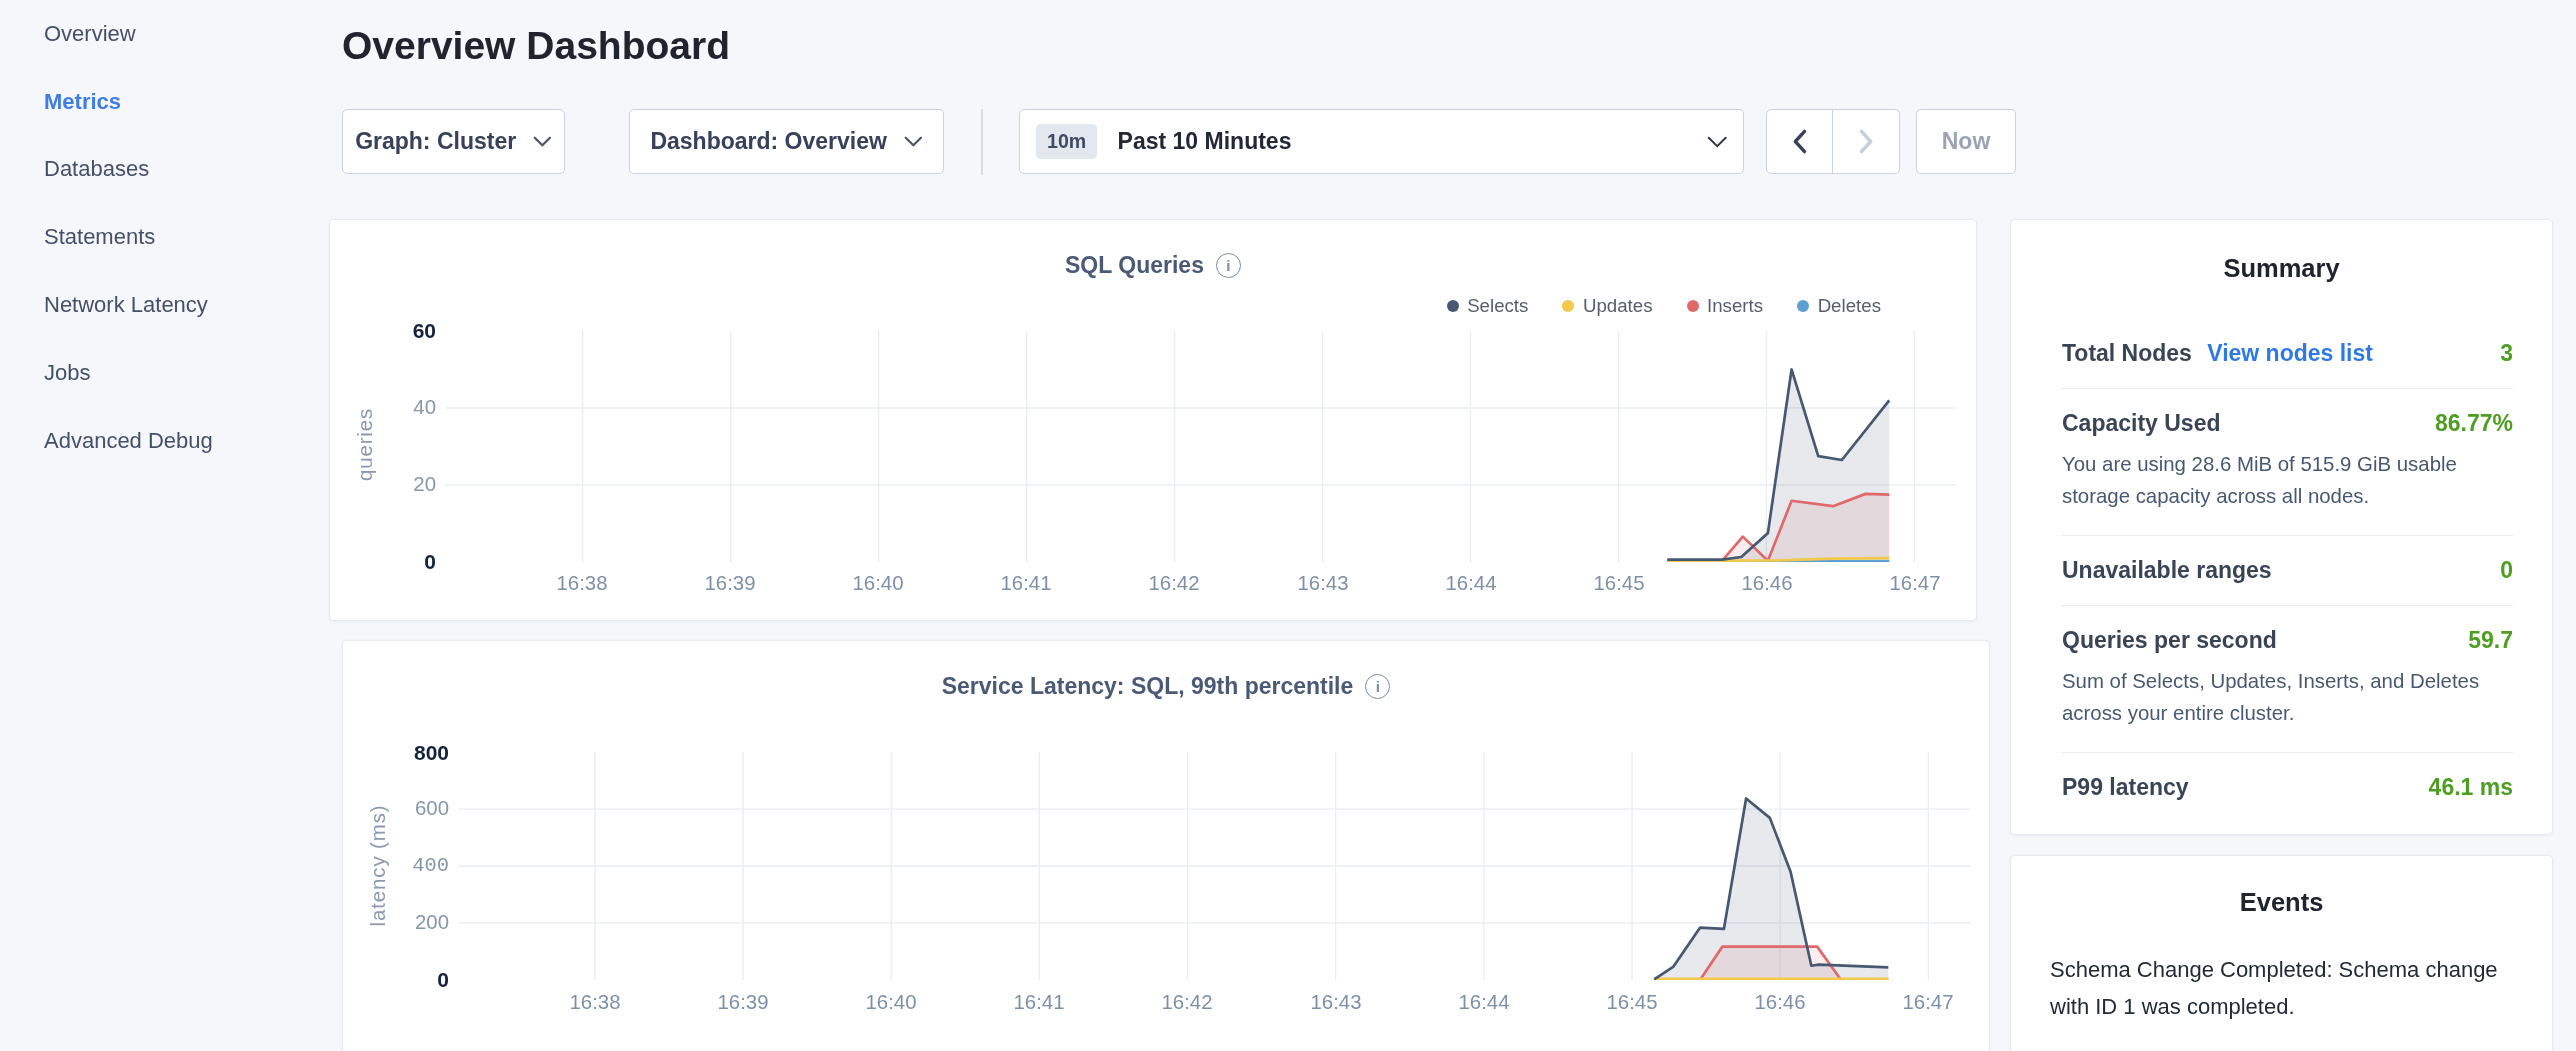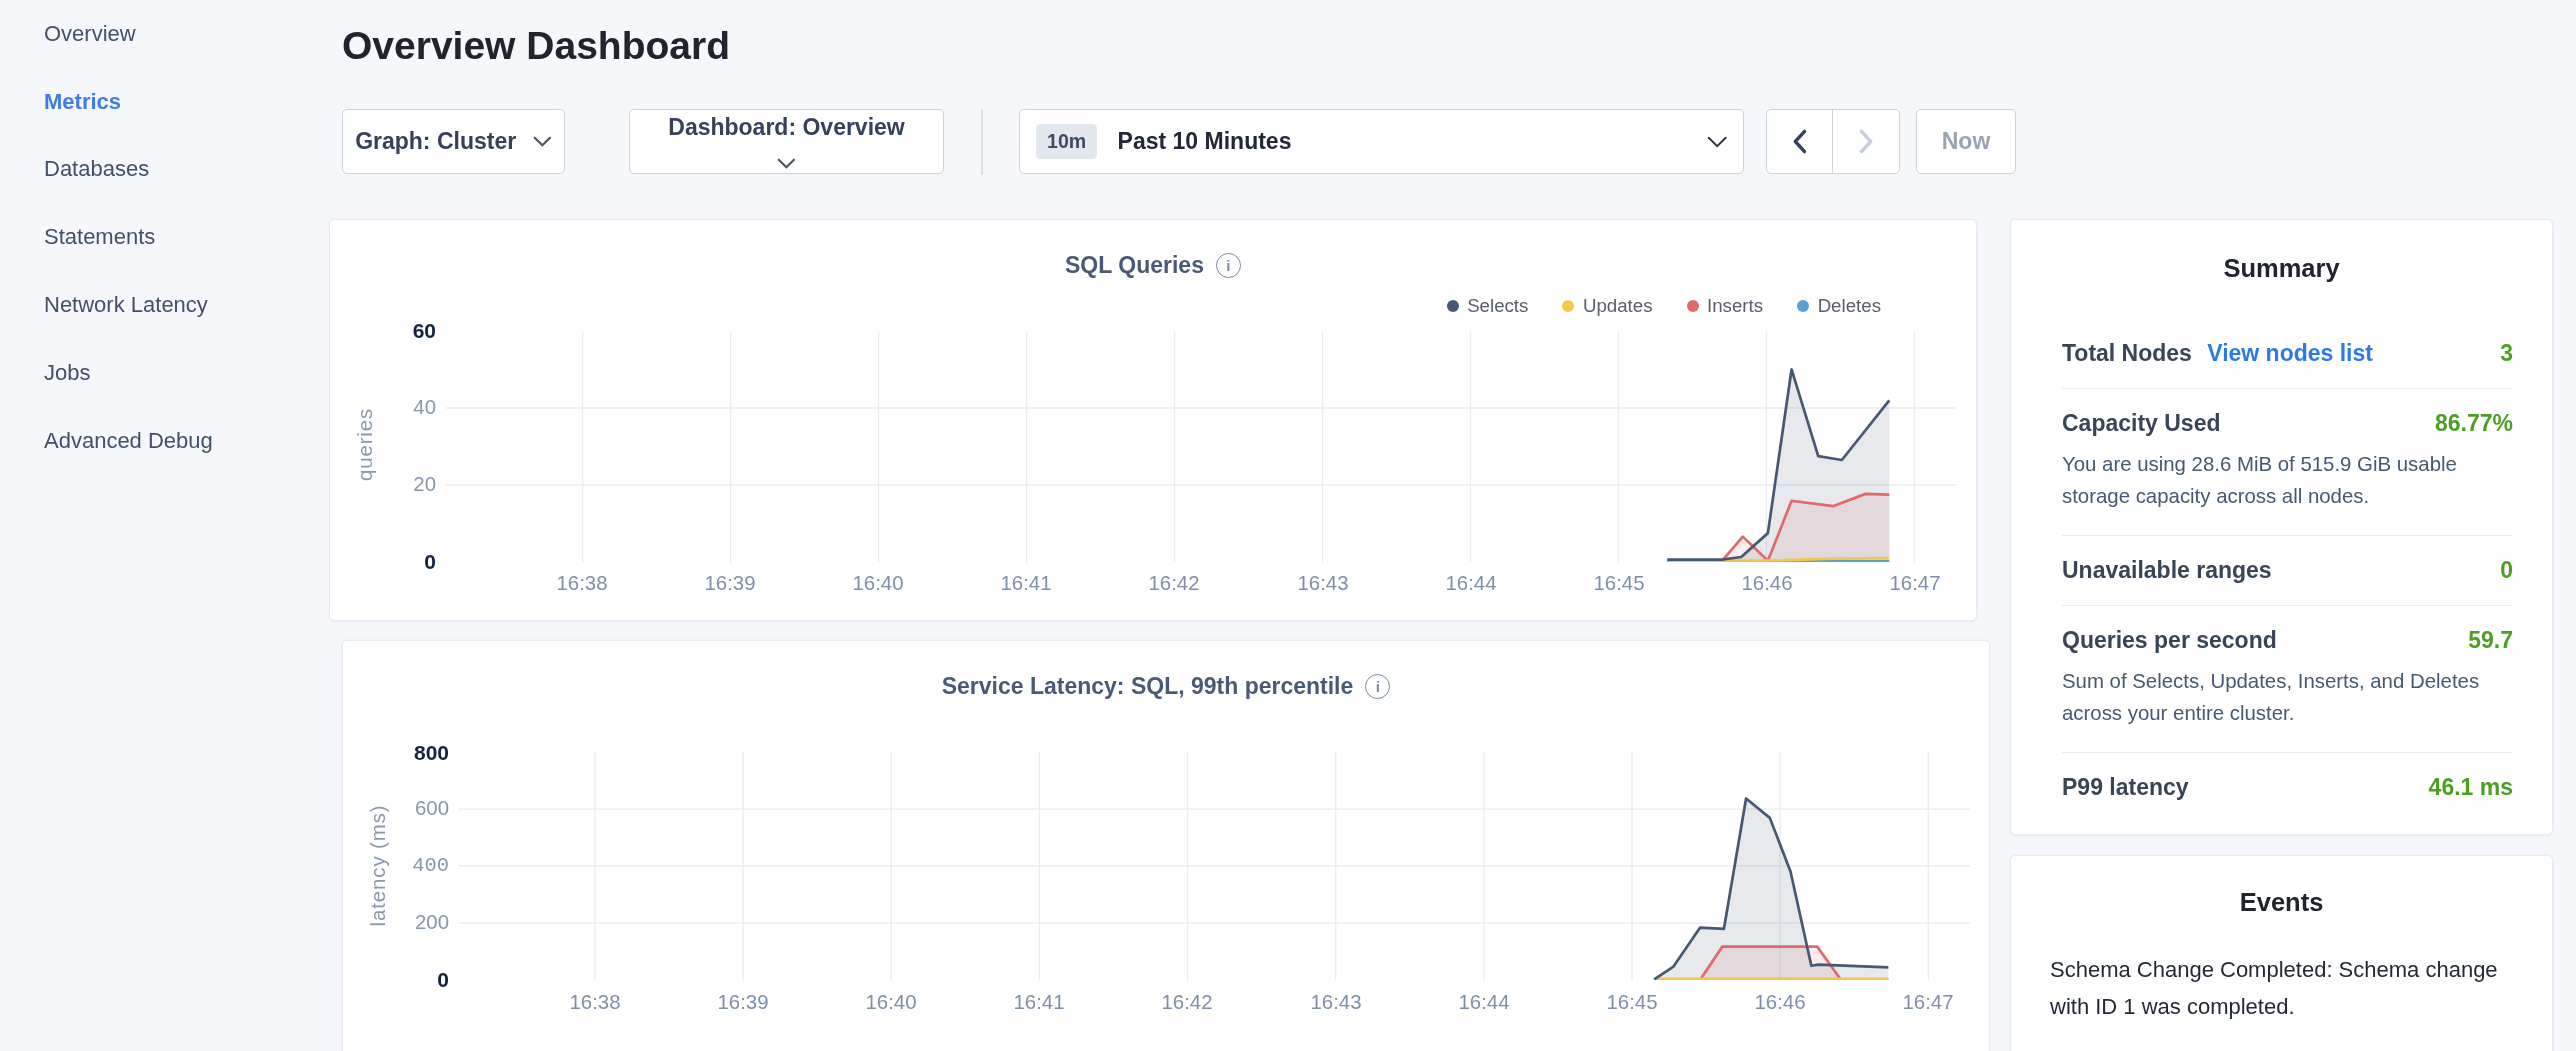--- a/index.html
+++ b/index.html
@@ -11,21 +11,21 @@
   .nav-item{position:absolute;left:44px;font-size:22px;color:#44506a;cursor:pointer;line-height:29px;}
   .nav-item.active{color:#3e7ce6;font-weight:700;}
 
   
   .page-title{position:absolute;left:342px;top:24px;margin:0;font-size:39px;font-weight:700;color:#20242e;letter-spacing:0;}
   .ctrl{position:absolute;top:109px;height:65px;box-sizing:border-box;background:#fff;
         border:0.9px solid #c9d2de;border-radius:5.1px;display:flex;align-items:center;
         font-size:23px;font-weight:700;color:#37415a;cursor:pointer;}
   .dd{justify-content:center;gap:17px;}
   #dd-graph{left:342px;width:223px;}
-  #dd-dashboard{left:629px;width:315px;flex-direction:column;}
+  #dd-dashboard{left:629px;width:315px;}
   .vdivider{position:absolute;left:981px;top:109px;width:1.7px;height:66px;background:#d9dfe7;}
   #timebox{left:1019px;width:725px;padding:0 16px;}
   .time-badge{background:#e3e8ef;border-radius:4.3px;padding:6px 11px;font-size:19.6px;font-weight:700;color:#404c63;}
   .time-label{margin-left:20.4px;color:#222835;}
   #timebox .chev{margin-left:auto;}
   .pager{left:1766px;width:134px;padding:0;overflow:hidden;cursor:default;}
   .pager button{flex:1 1 50%;height:100%;background:transparent;border:none;display:flex;align-items:center;justify-content:center;cursor:pointer;}
   .pager button:first-child{border-right:0.9px solid #ccd4e0;}
   #now-btn{left:1916px;width:100px;justify-content:center;color:#9aa3b3;}
 

